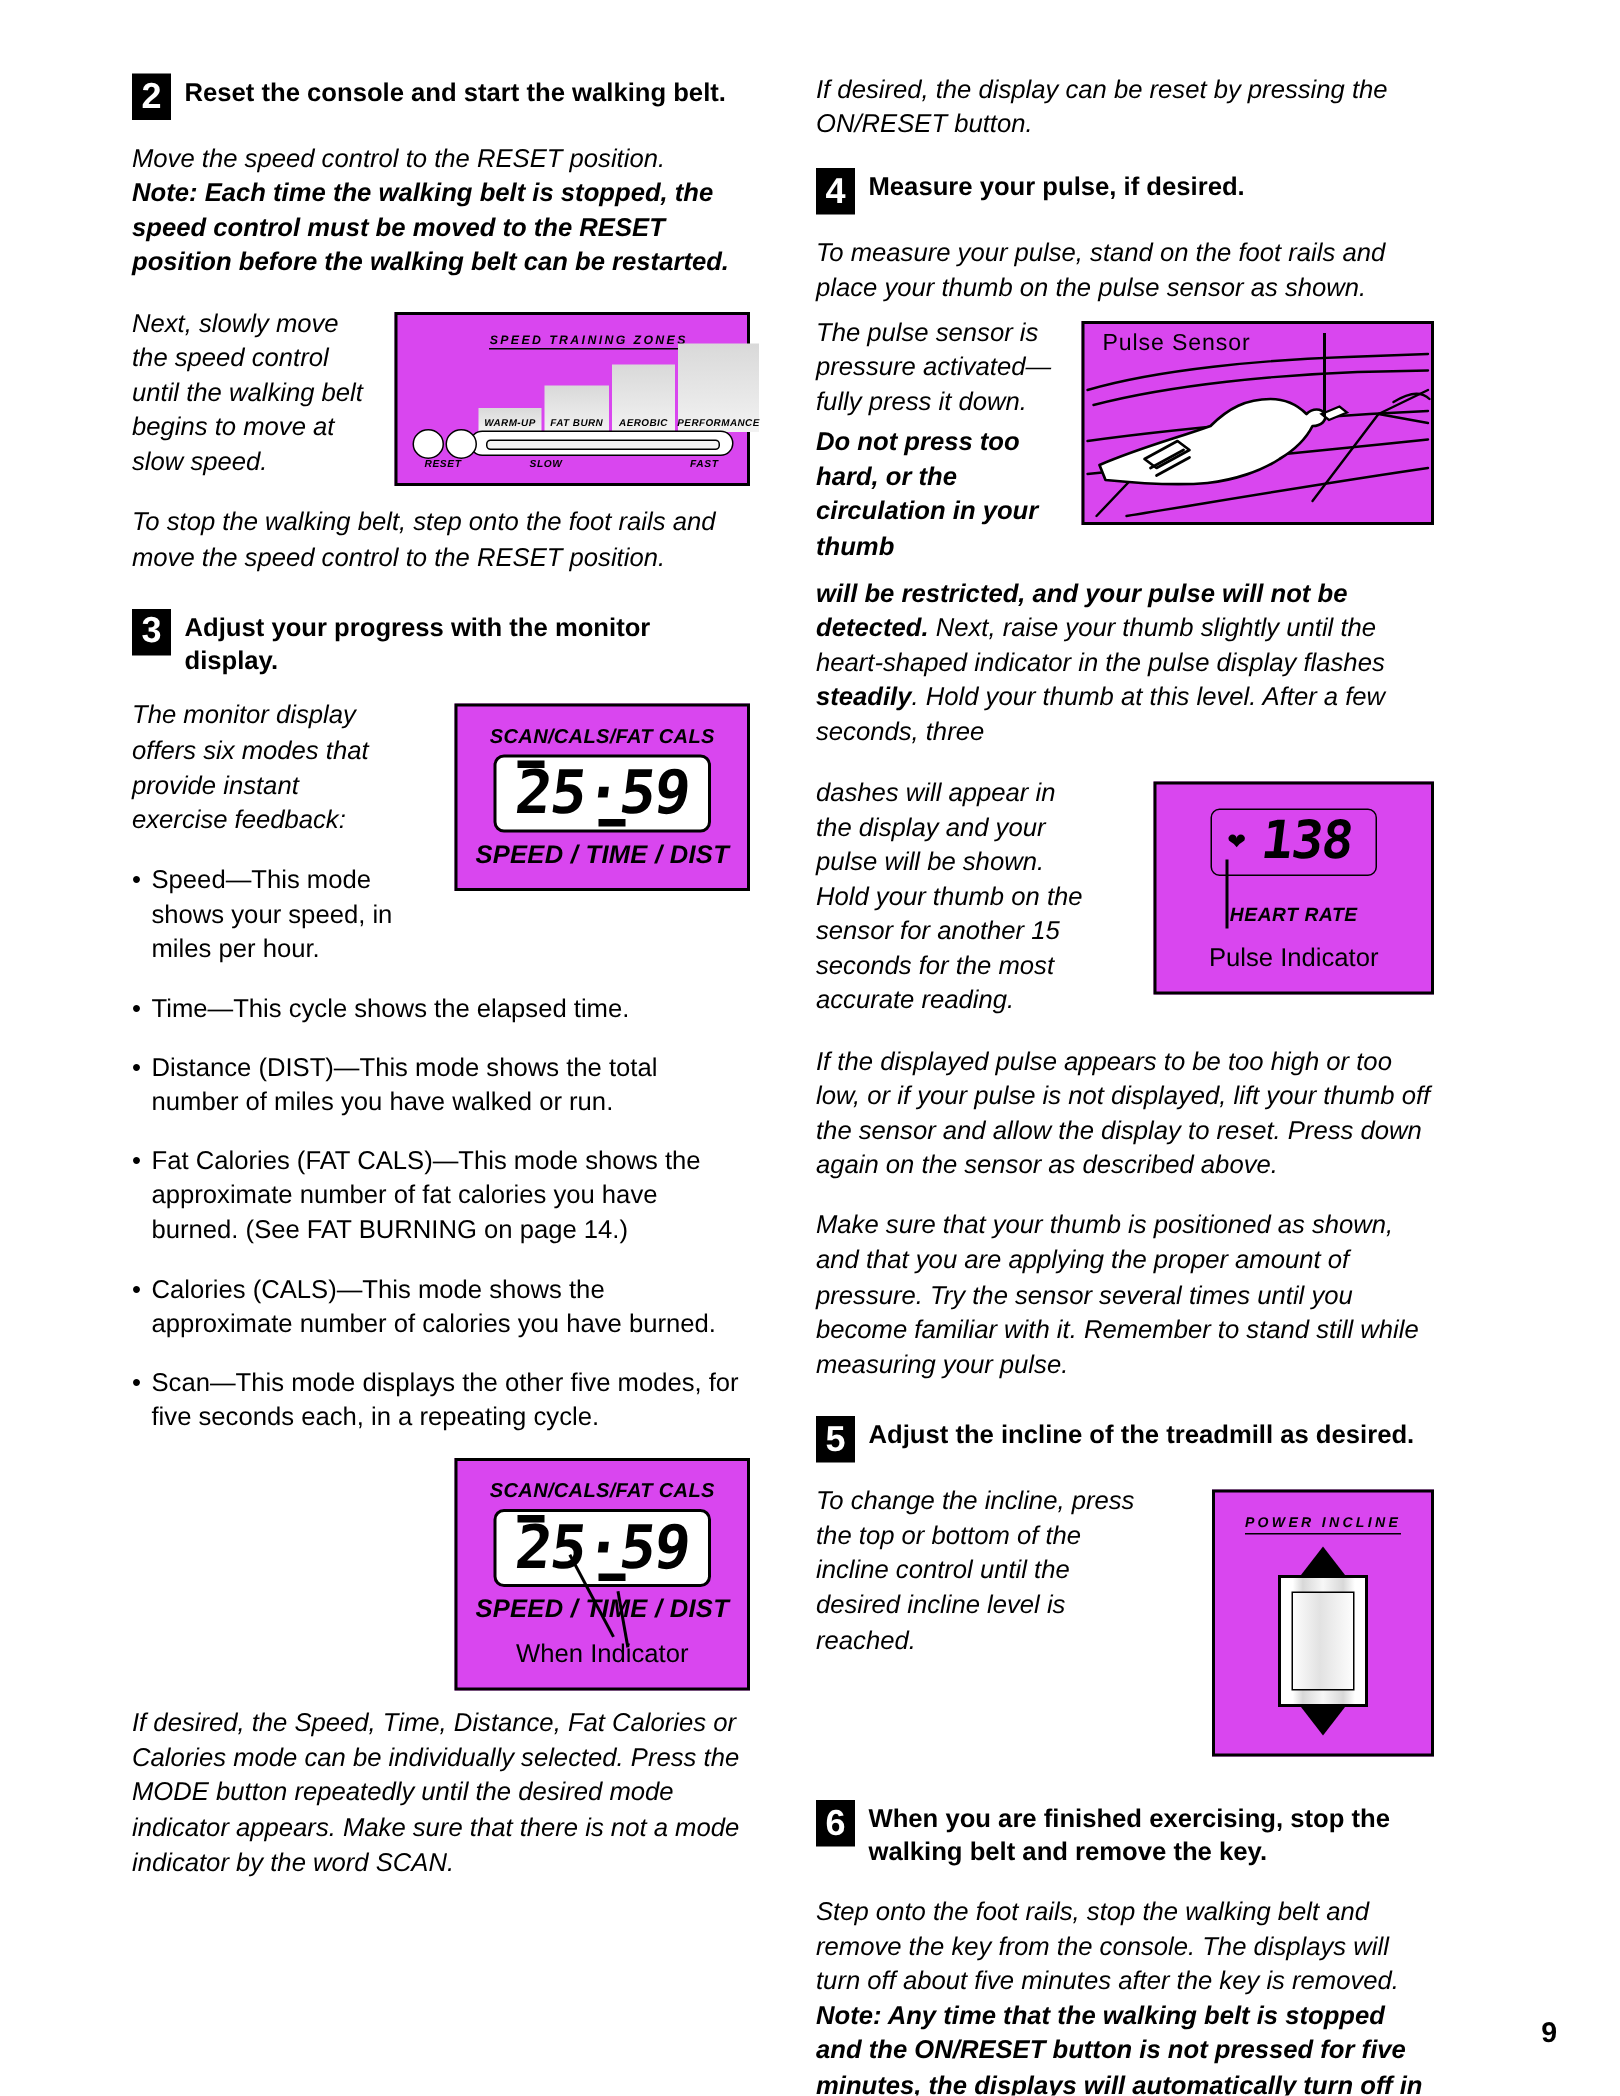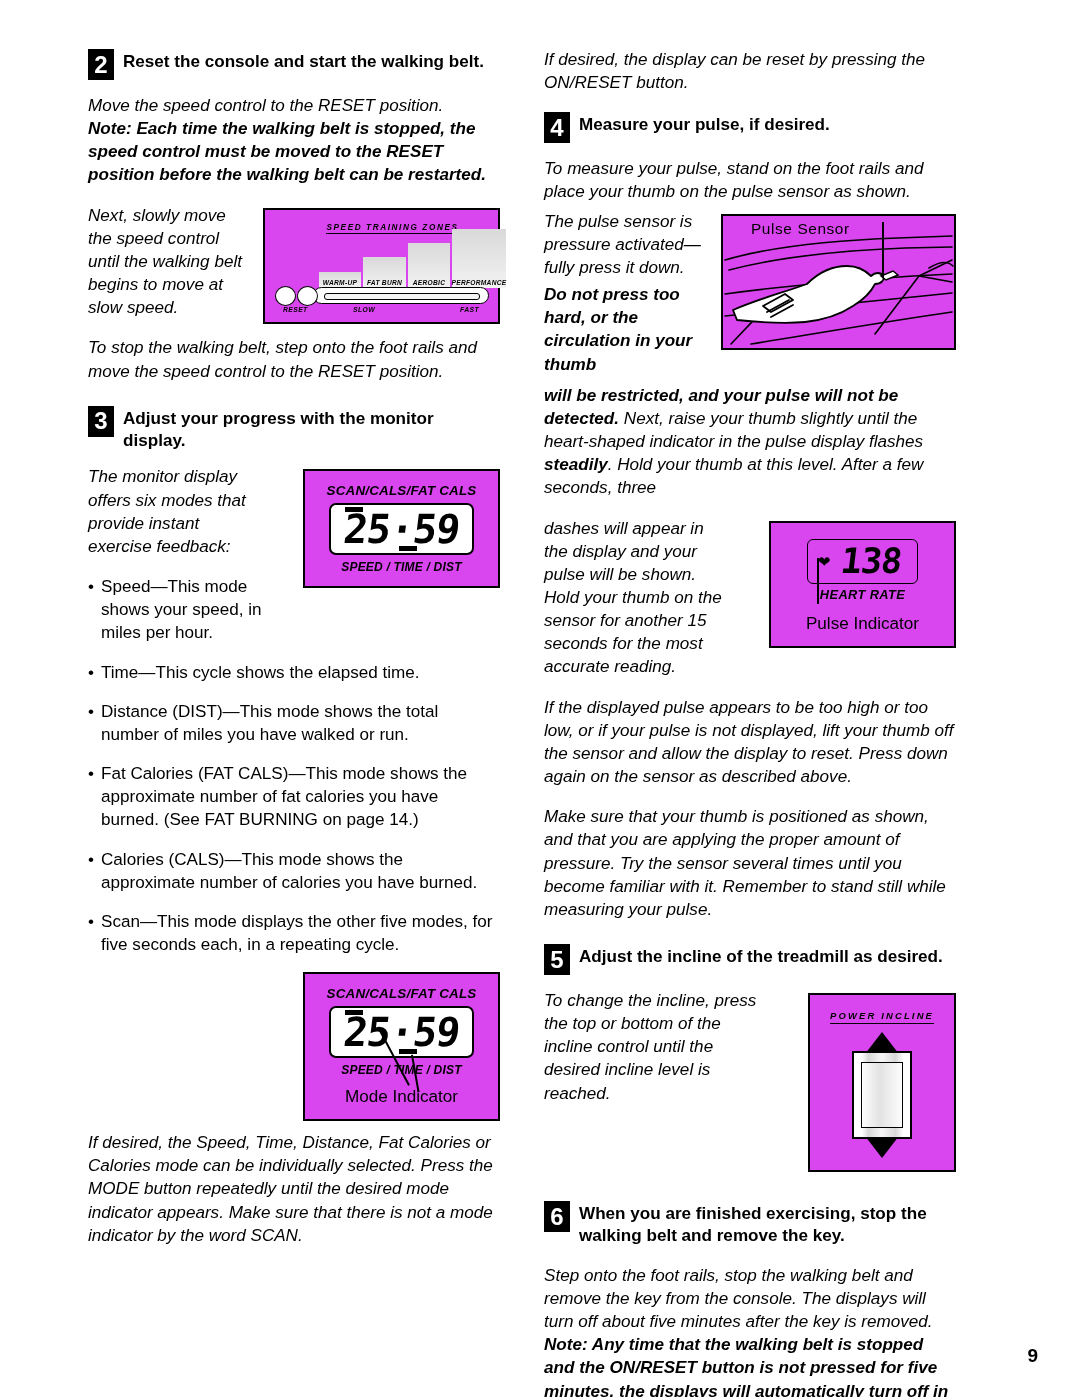--- a/index.html
+++ b/index.html
@@ -80,58 +80,58 @@
   .stz-knob1 { left: 0px; }
   .stz-knob2 { left: 22px; }
   .stz-labels { position: absolute; left: 10px; right: 9px; bottom: 4px; height: 12px; }
   .stz-labels span {
     position: absolute; font-size: 6.8px; font-weight: bold; font-style: italic; letter-spacing: .4px;
   }
 
   
   .mon { width: 197px; padding: 12px 10px 12px; text-align: center; }
   .mon-top { font-size: 13.4px; font-weight: bold; font-style: italic; letter-spacing: .2px; margin-bottom: 5px; }
-  .mon-bot { font-size: 12px; font-weight: bold; font-style: italic; letter-spacing: .2px; margin-top: 5px; }
+  .mon-bot { font-size: 17px; font-weight: bold; font-style: italic; letter-spacing: .2px; margin-top: 5px; }
   .lcd {
     border: 2px solid #000; border-radius: 7px;
     display: inline-block; padding: 5px 13px 5px; position: relative; background: #fff;
   }
   .lcd-digits {
     font-family: "DejaVu Sans Mono", monospace;
     font-size: 40px; font-weight: bold; letter-spacing: -1px; line-height: .95;
     transform: skewX(-7deg); display: block;
   }
   .tick { position: absolute; width: 18px; height: 5px; background: #000; }
   .tick-tl { top: 2px; left: 14px; }
   .tick-bc { bottom: 2px; left: 50%; margin-left: -2px; }
   .mon-cap { font-size: 17.1px; margin-top: 10px; }
 
   
   .leader { position: absolute; background: #000; transform-origin: top left; }
 
   
   .pulsefig { width: 235px; height: 136px; position: relative; overflow: hidden; }
   .pulsefig .cap {
-    position: absolute; top: 4px; left: 28px; font-size: 15.4px; letter-spacing: .6px; z-index: 3;
+    position: absolute; top: 4px; left: 12px; font-size: 15.4px; letter-spacing: .6px; z-index: 3;
   }
 
   
   .pind { width: 187px; padding: 16px 10px 12px; text-align: center; position: relative; }
   .pind-lcd {
     border: 1.8px solid #000; border-radius: 6px; display: inline-block;
     padding: 4px 16px 4px 10px; position: relative;
   }
   .pind-row { display: flex; align-items: center; gap: 10px; }
   .heart { font-size: 15px; line-height: 1; }
   .pind-digits {
     font-family: "DejaVu Sans Mono", monospace;
     font-size: 35px; font-weight: bold; letter-spacing: -1px; line-height: 1;
     transform: skewX(-7deg);
   }
-  .pind-hr { font-size: 12.8px; font-weight: bold; font-style: italic; letter-spacing: .4px; margin-top: 3px; }
+  .pind-hr { font-size: 12.8px; font-weight: bold; font-style: italic; letter-spacing: .4px; margin-top: 18px; }
   .pind-cap { font-size: 17.1px; margin-top: 12px; }
 
   
   .pi { width: 148px; padding: 10px 8px 12px; text-align: center; }
   .pi-title {
     font-size: 9.4px; font-weight: bold; font-style: italic; letter-spacing: 2.2px;
     border-bottom: 1.3px solid #000; display: inline-block; padding-bottom: 2px;
   }
   .pi-sw { margin: 8px auto 0; width: 78px; }
   .tri-up, .tri-dn { width: 0; height: 0; border-left: 17px solid transparent; border-right: 17px solid transparent; margin: 0 auto; }
@@ -256,21 +256,21 @@
         <div class="lcd" style="position:relative;">
           <div class="tick tick-tl"></div>
           <div class="tick tick-bc"></div>
           <span class="lcd-digits">25·59</span>
         </div>
         <div class="mon-bot">SPEED / TIME / DIST</div>
         <div style="position:relative;height:0;">
           <div class="leader" style="width:1.6px;height:62px;left:64px;top:-46px;transform:rotate(-28deg);"></div>
           <div class="leader" style="width:1.6px;height:38px;left:96px;top:-22px;transform:rotate(-10deg);"></div>
         </div>
-        <div class="mon-cap">Mode Indicator</div>
+        <div class="mon-cap">When Indicator</div>
       </div>
 
 
       <div class="clear"></div>
       <p class="para">If desired, the Speed, Time, Distance, Fat Calories or Calories mode can be individually selected. Press the MODE button repeatedly until the desired mode indicator appears. Make sure that there is not a mode indicator by the word SCAN.</p>
     </div>
 
     <div class="col">
 
       <p class="para">If desired, the display can be reset by pressing the ON/RESET button.</p>

